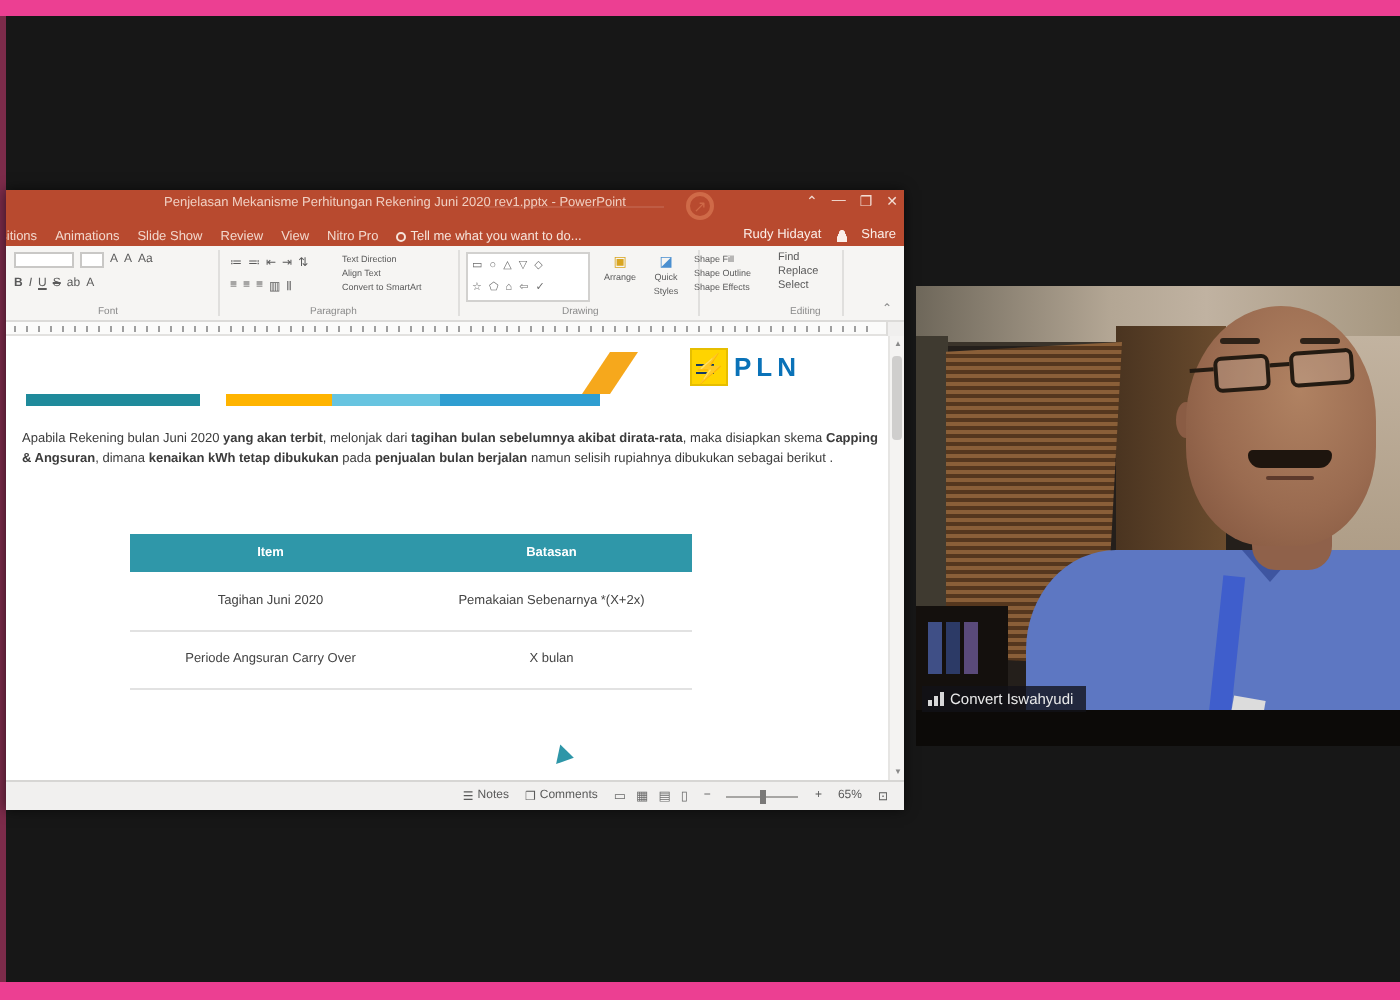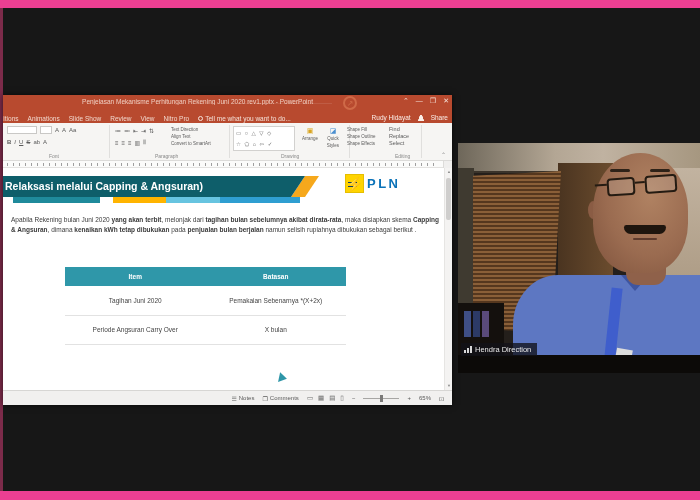--- a/index.html
+++ b/index.html
@@ -242,23 +242,20 @@
       <div class="ribbon-chevron">⌃</div>
     </div>
 
     <div class="ruler">
       <div class="ruler-ticks"></div>
       <div class="ruler-box"></div>
     </div>
 
     <div class="slide-area">
       <div class="banner-accent"></div>
-      <div class="banner">
-        <span>Relaksasi melalui Capping &amp; Angsuran)</span>
-      </div>
       <div class="stripes">
         <div style="width:87px;background:#1f8a9b"></div>
         <div style="width:13px"></div>
         <div style="width:53px;background:#ffb400"></div>
         <div style="width:54px;background:#67c4e0"></div>
         <div style="width:80px;background:#2f9ed1"></div>
       </div>
 
       <div class="pln">
         <div class="pln-box">
@@ -354,16 +351,16 @@
     <div class="p-mustache"></div>
     <div class="p-mouth"></div>
     <div class="v-desk"></div>
 
     <div class="name-tag">
       <span class="sigbars">
           <i></i>
           <i></i>
           <i></i>
         </span>
-      <span>Hendra Direction</span>
+      <span>Convert Iswahyudi</span>
     </div>
   </div>
 </div>
 
 </body></html>

